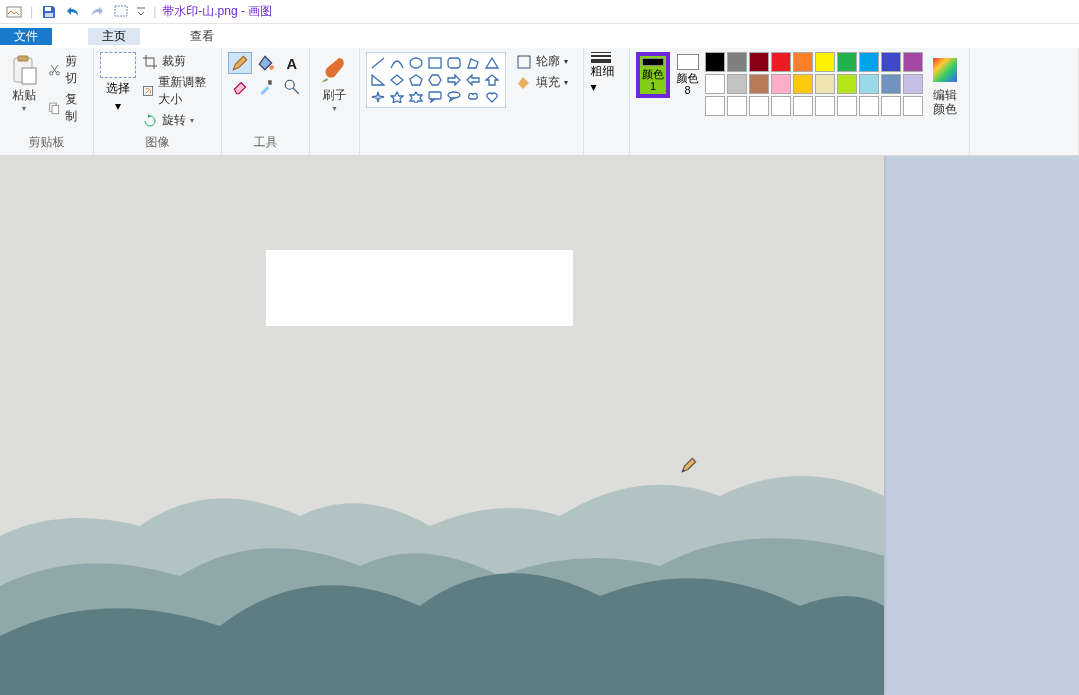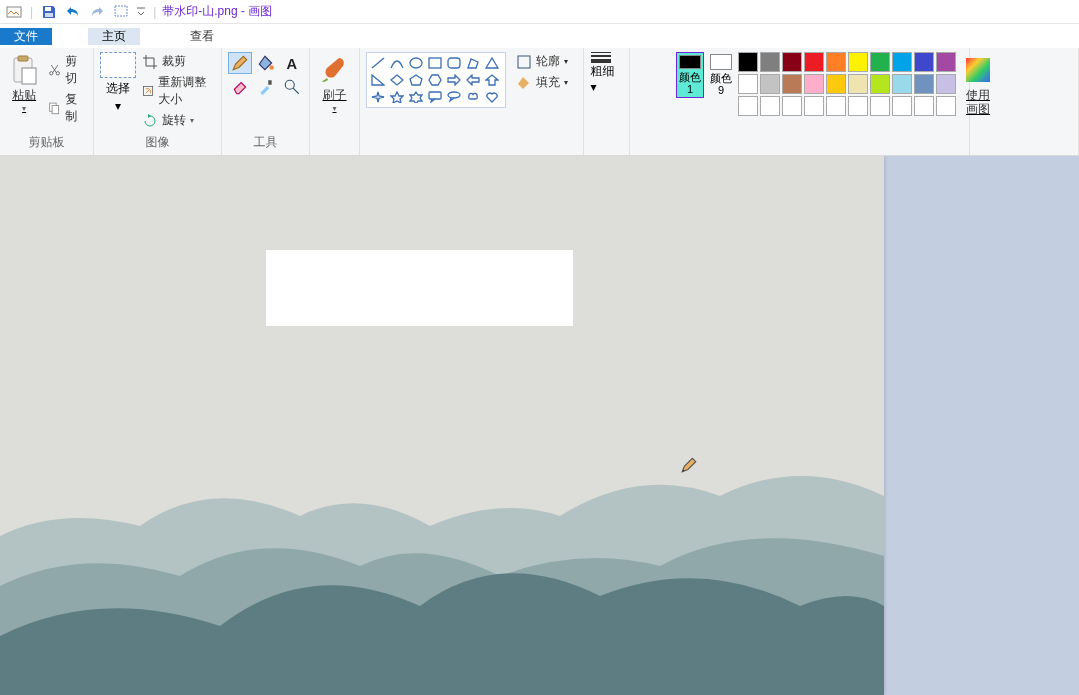--- a/index.html
+++ b/index.html
@@ -17,21 +17,21 @@
 .tab { padding:0 14px; display:flex; align-items:center; cursor:pointer; font-size:12px; }
 .tab.file { background:#1979ca; color:#fff; }
 .tab.active { background:#dce6f2; color:#000;}
 .tab.inactive { color:#333; }
 
 
 .ribbon { height:108px; background:#f5f6f7; border-bottom:1px solid #dadada; display:flex; }
 .group { border-right:1px solid #e0e0e0; padding:2px 6px; display:flex; flex-direction:column; }
 .group-content { flex:1; display:flex; align-items:flex-start; gap:4px; padding-top:2px;}
 .group-label { text-align:center; color:#666; font-size:12px; padding:2px 0;}
-.big-btn { width:42px; display:flex; flex-direction:column; align-items:center; gap:2px; cursor:pointer; padding:2px;text-decoration:underline; }
+.big-btn { width:42px; display:flex; flex-direction:column; align-items:center; gap:2px; cursor:pointer; padding:2px; }
 .big-btn svg, .big-btn .ico { width:32px; height:32px; }
 .big-btn .lbl { font-size:12px; color:#333; text-align:center; line-height:14px;}
 .big-btn .drop { font-size:8px; color:#666;}
 .mini-btns { display:flex; flex-direction:column; gap:2px; }
 .mini-btn { display:flex; align-items:center; gap:4px; cursor:pointer; padding:1px 2px; font-size:12px; color:#333;}
 .mini-btn svg { width:16px; height:16px; }
 
 .dashed-rect { width:36px; height:26px; border:1px dashed #7a9acc; background:#fff; }
 .select-wrap { display:flex; flex-direction:column; align-items:center; gap:2px; cursor:pointer; width:40px;}
 .select-wrap .lbl{font-size:12px;}
@@ -44,21 +44,21 @@
 .shapes-box { border:1px solid #c7d3e8; background:#fff; width:140px; height:56px; overflow:hidden; padding:2px;}
 .shapes-grid { display:grid; grid-template-columns:repeat(7,18px); gap:1px; }
 .shape { width:18px; height:16px; display:flex; align-items:center; justify-content:center; cursor:pointer; color:#3b6fb6;}
 .shape svg{width:14px;height:12px;stroke:#3b6fb6;fill:none;stroke-width:1.3;}
 
 .size-btn { display:flex; flex-direction:column; align-items:flex-start; gap:0; cursor:pointer; width:32px;}
 .size-lines{ display:flex; flex-direction:column; gap:2px; align-items:center;}
 .size-lines div{ background:#333; width:20px;}
 
 .color-slot { width:36px; height:46px; display:flex; flex-direction:column; align-items:center; gap:2px; cursor:pointer; padding:2px;}
-.color-slot.sel{ background:#5eead4; border:1px solid #6d28d9;margin-left:40px;}
+.color-slot.sel{ background:#84cc16; border:4px solid #6d28d9;}
 .color-slot .sw{ width:22px; height:22px; border:1px solid #888;}
 .color-slot .lbl{font-size:11px; text-align:center; line-height:12px;}
 
 .palette { display:grid; grid-template-columns:repeat(10,20px); grid-template-rows:repeat(3,20px); gap:2px; }
 .pal-sw{ width:20px; height:20px; border:1px solid #aaa; cursor:pointer;}
 
 
 .workspace { position:relative; width:1079px; height:calc(695px - 24px - 24px - 108px); background:#c3cee0; overflow:hidden;}
 .canvas { position:absolute; left:0; top:0; width:884px; height:539px; background:linear-gradient(#dedfdd,#d9dddb); box-shadow:0 0 4px rgba(0,0,0,.2);}
 .mountain-back{position:absolute;left:0;bottom:0;width:100%;}
@@ -388,21 +388,21 @@
   </div>
 
   <div class="group" style="width:340px">
     <div class="group-content">
       <div class="color-slot sel">
         <div class="sw" style="background:#000"></div>
         <span class="lbl">颜色 1</span>
       </div>
       <div class="color-slot">
         <div class="sw" style="background:#fff"></div>
-        <span class="lbl">颜色 9</span>
+        <span class="lbl">颜色 8</span>
       </div>
       <div class="palette" id="palette">
           <div class="pal-sw" style="background: rgb(0, 0, 0);"></div>
           <div class="pal-sw" style="background: rgb(127, 127, 127);"></div>
           <div class="pal-sw" style="background: rgb(136, 0, 21);"></div>
           <div class="pal-sw" style="background: rgb(237, 28, 36);"></div>
           <div class="pal-sw" style="background: rgb(255, 127, 39);"></div>
           <div class="pal-sw" style="background: rgb(255, 242, 0);"></div>
           <div class="pal-sw" style="background: rgb(34, 177, 76);"></div>
           <div class="pal-sw" style="background: rgb(0, 162, 232);"></div>
@@ -434,21 +434,21 @@
           <defs>
               <linearGradient id="rb" x1="0" y1="0" x2="1" y2="1">
                 <stop offset="0" stop-color="#f33"></stop>
                 <stop offset=".3" stop-color="#fc3"></stop>
                 <stop offset=".6" stop-color="#3c6"></stop>
                 <stop offset="1" stop-color="#36f"></stop>
               </linearGradient>
             </defs>
           <rect x="4" y="4" width="24" height="24" fill="url(#rb)"></rect>
         </svg>
-        <span class="lbl">使用画图</span>
+        <span class="lbl">编辑颜色</span>
       </div>
     </div>
   </div>
 
   <div class="group" style="flex:1">
     <div class="group-label">&nbsp;</div>
   </div>
 
 </div>
 

